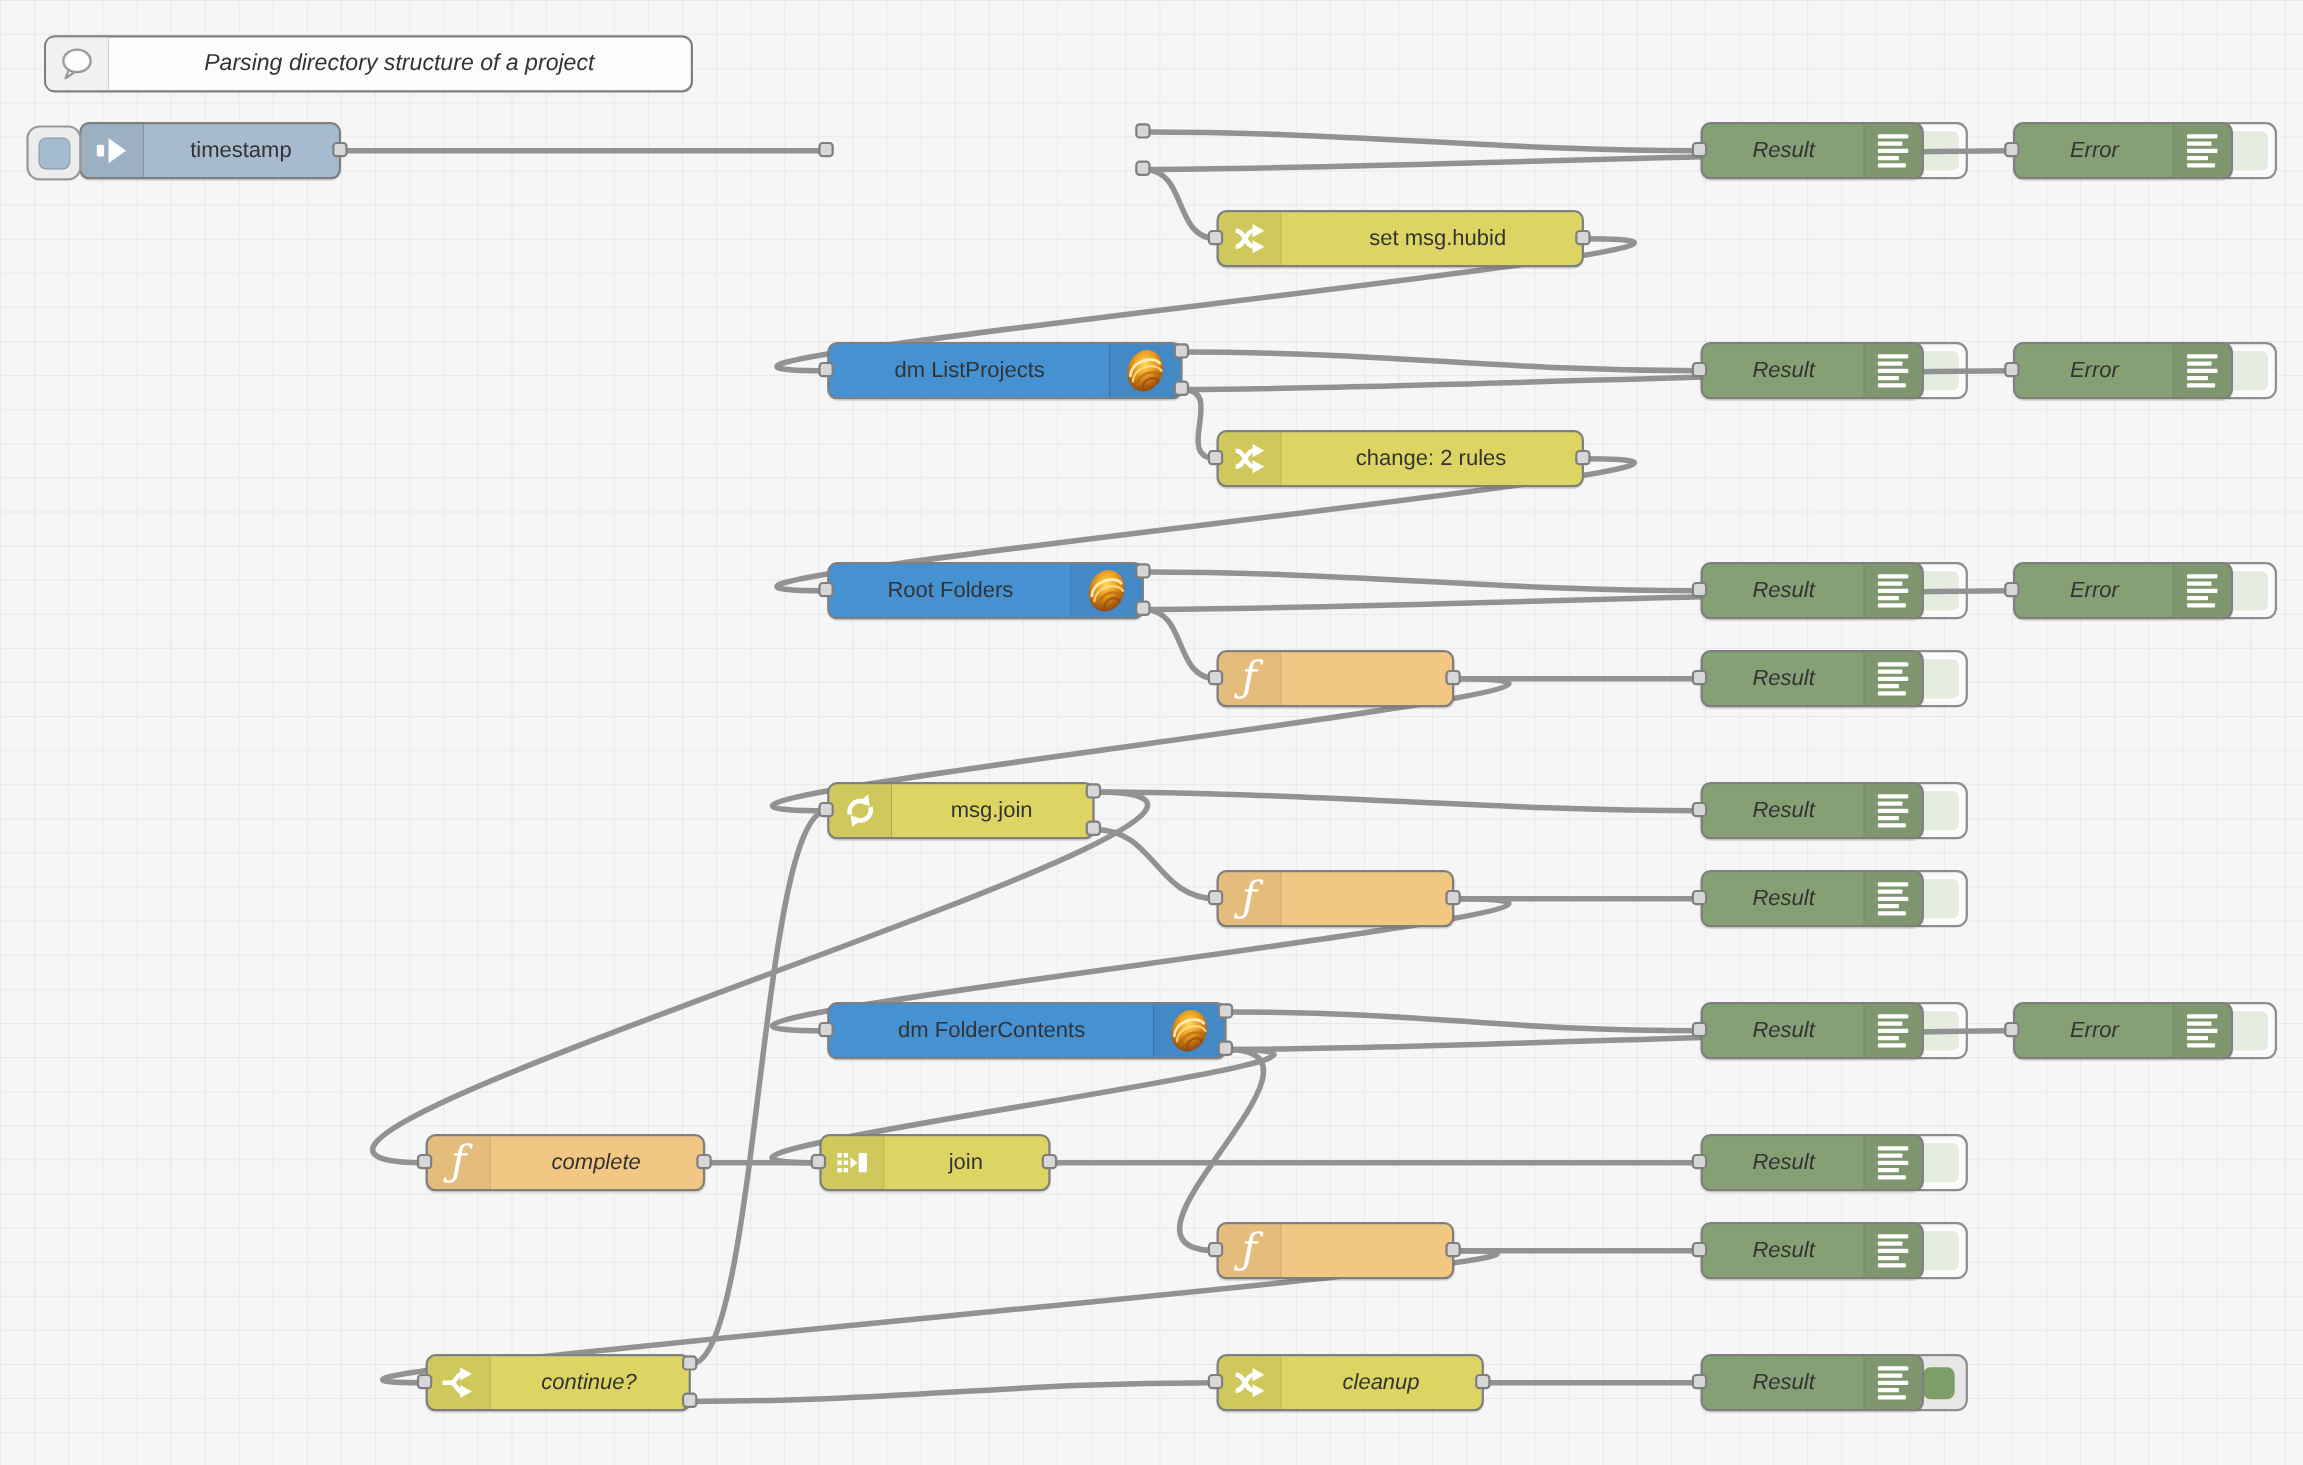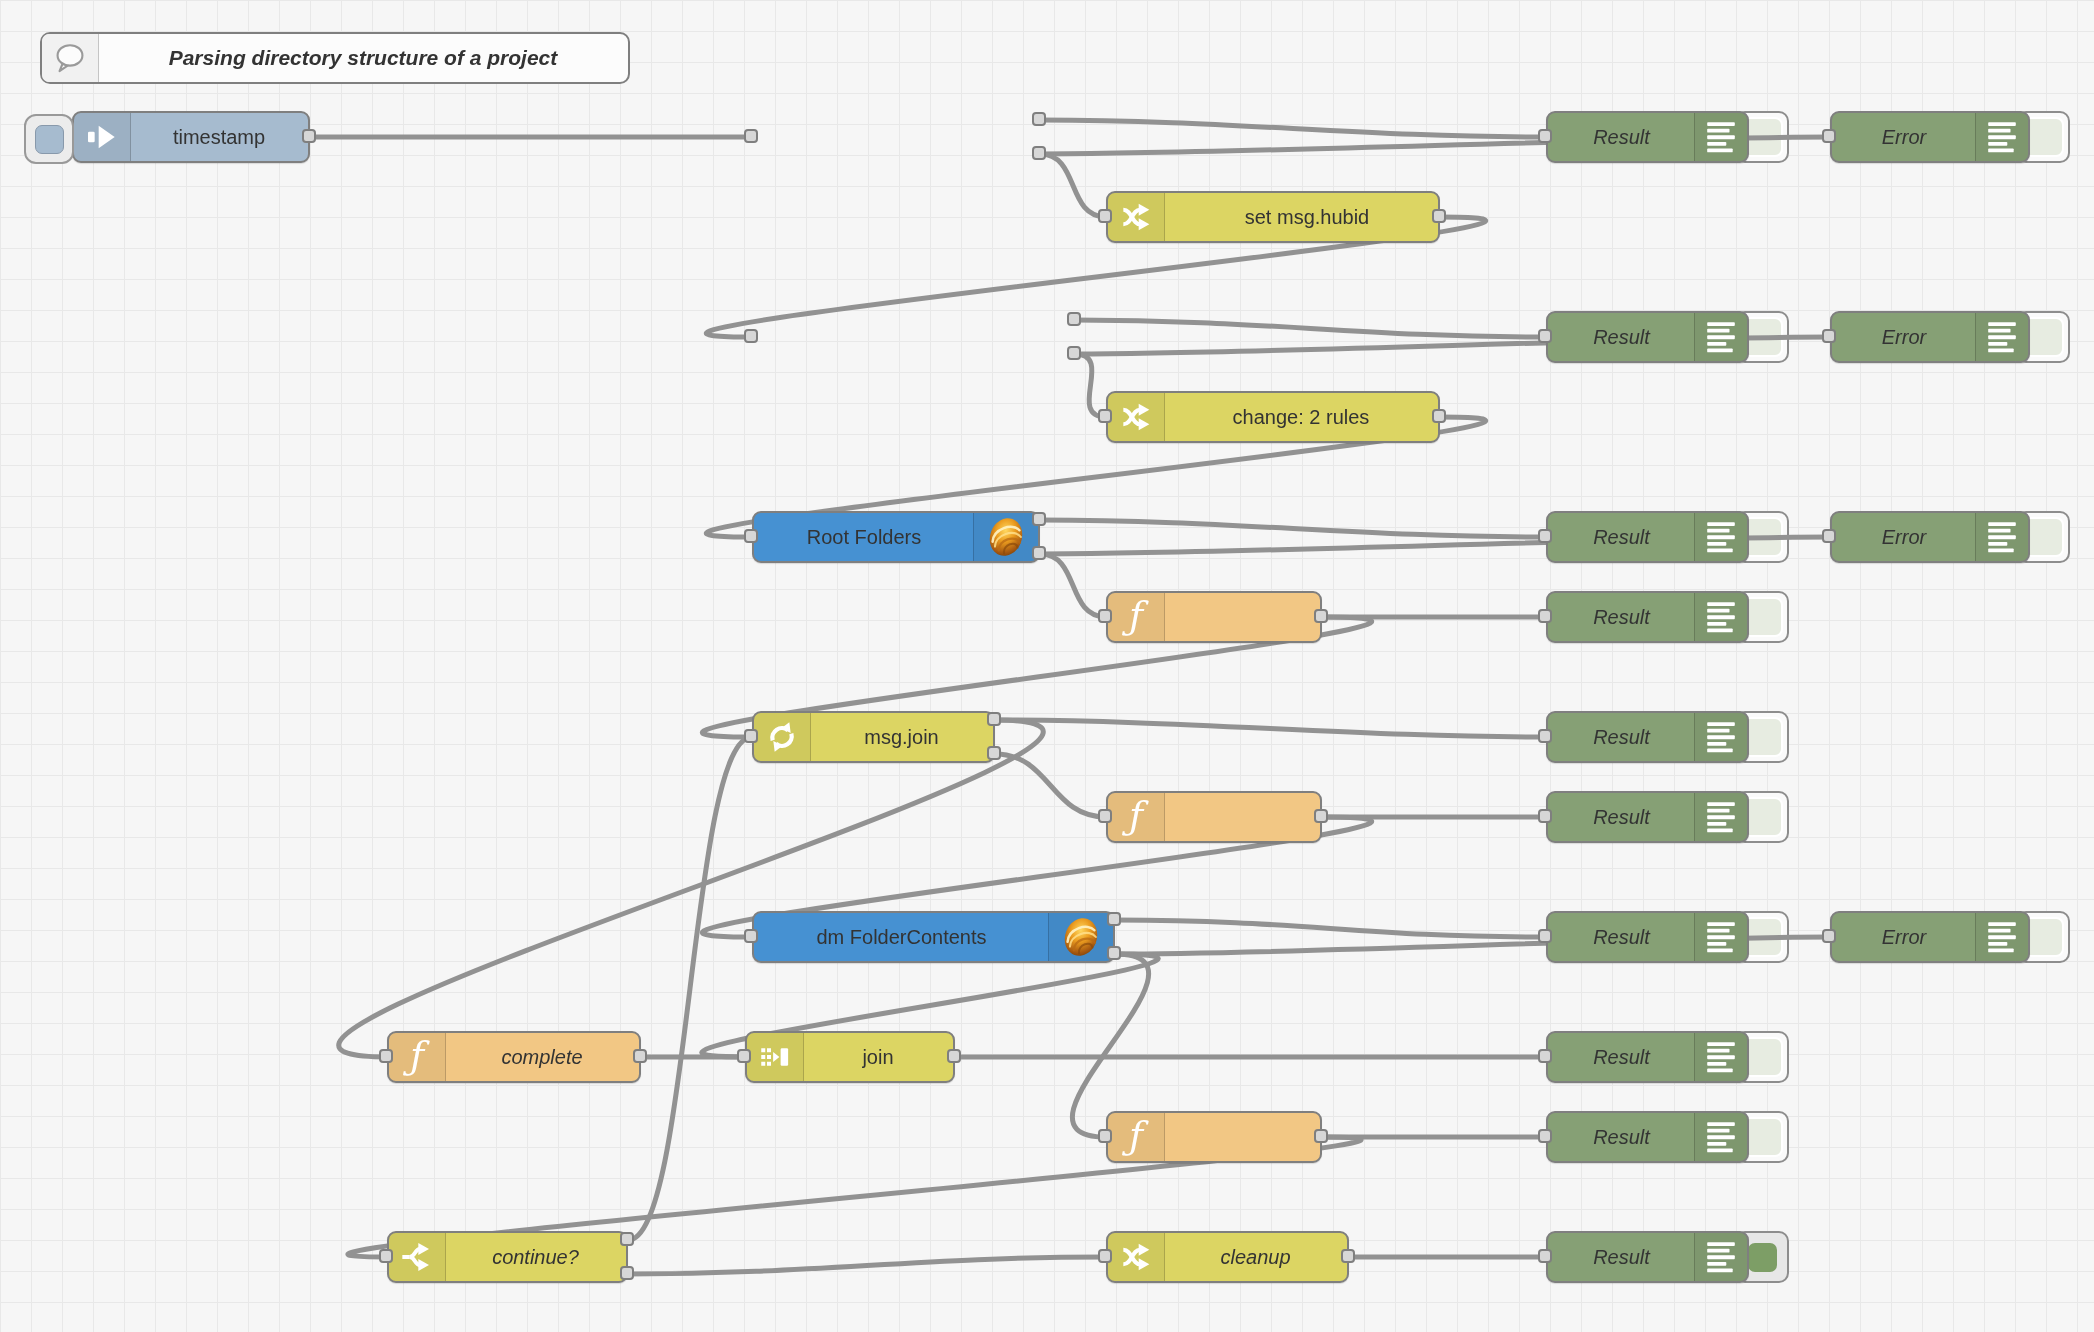--- a/index.html
+++ b/index.html
@@ -134,21 +134,21 @@
       <path d="M1115 954 C1235 954 986 1137 1106 1137" fill="none" stroke="#929292" stroke-width="5" stroke-linecap="round"></path>
       <path d="M641 1057 C693 1057 693 1057 745 1057" fill="none" stroke="#929292" stroke-width="5" stroke-linecap="round"></path>
       <path d="M955 1057 C1145 1057 1356 1057 1546 1057" fill="none" stroke="#929292" stroke-width="5" stroke-linecap="round"></path>
       <path d="M1322 1137 C1434 1137 1434 1137 1546 1137" fill="none" stroke="#929292" stroke-width="5" stroke-linecap="round"></path>
       <path d="M1322 1137 C1622 1137 87 1257 387 1257" fill="none" stroke="#929292" stroke-width="5" stroke-linecap="round"></path>
       <path d="M628 1240 C690 1240 690 737 752 737" fill="none" stroke="#929292" stroke-width="5" stroke-linecap="round"></path>
       <path d="M628 1274 C818 1274 916 1257 1106 1257" fill="none" stroke="#929292" stroke-width="5" stroke-linecap="round"></path>
       <path d="M1349 1257 C1447.5 1257 1447.5 1257 1546 1257" fill="none" stroke="#929292" stroke-width="5" stroke-linecap="round"></path>
     </svg>
   <div id="node-layer">
-      <div class="comment-node" style="left: 40px; top: 32px; width: 590px; font-weight: bold;">
+      <div class="comment-node" style="left: 40px; top: 32px; width: 590px;">
         <div class="icon-area left" style="width: 56px; background: rgb(241, 241, 241);">
           <svg viewBox="0 0 26 26" width="34" height="34">
             <g fill="#fcfcfc" stroke="#9a9a9a" stroke-width="1.6" stroke-linejoin="round">
               <path d="M7.5 17 L5 23 L12 18.3"></path>
               <ellipse cx="13" cy="11" rx="9.5" ry="7.8"></ellipse>
             </g>
           </svg>
         </div>
         <span class="node-label italic" style="margin-left: 56px;">Parsing directory structure of a project</span>
       </div>
@@ -197,20 +197,42 @@
               <path d="M2.5 17.5 C9 17.5 9 6.5 15 6.5"></path>
               <path d="M2.5 6.5 C9 6.5 9 17.5 15 17.5"></path>
             </g>
             <g fill="#fff">
               <path d="M14 2 L22 6.5 L14 11 Z"></path>
               <path d="M14 13 L22 17.5 L14 22 Z"></path>
             </g>
           </svg>
         </div>
         <span class="node-label" style="margin-left: 68px;">set msg.hubid</span>
+      </div>
+      <div class="node" style="left: 752px; top: 311px; width: 323px; background: rgb(70, 145, 210);">
+        <div class="icon-area right" style="width: 64px;">
+          <svg viewBox="0 0 48 48" width="46" height="46">
+            <defs>
+              <radialGradient id="swg" cx="42%" cy="34%" r="75%">
+                <stop offset="0%" stop-color="#ffd861"></stop>
+                <stop offset="40%" stop-color="#eb9c1f"></stop>
+                <stop offset="78%" stop-color="#a85a10"></stop>
+                <stop offset="100%" stop-color="#753c08"></stop>
+              </radialGradient>
+            </defs>
+            <ellipse cx="24" cy="24" rx="16.5" ry="20" fill="url(#swg)" transform="rotate(20 24 24)"></ellipse>
+            <g fill="none" stroke-linecap="round">
+              <path d="M10 29 C11 15 31 9 38 17" stroke="#fff3c4" stroke-width="2.6" opacity="0.9"></path>
+              <path d="M12.5 34 C13 21 33 15 39.5 24" stroke="#ffdf8a" stroke-width="2.2" opacity="0.85"></path>
+              <path d="M16.5 38 C16 27 34 21 38.5 30" stroke="#b86a14" stroke-width="2.4" opacity="0.75"></path>
+              <path d="M22 41 C20.5 32 35 27 36 35" stroke="#8a4a0c" stroke-width="2.2" opacity="0.7"></path>
+            </g>
+          </svg>
+        </div>
+        <span class="node-label" style="margin-right: 64px;">dm ListProjects</span>
       </div>
       <div class="node" style="left: 1546px; top: 311px; width: 203px; background: rgb(134, 160, 117);">
         <div class="icon-area right" style="width: 52px;">
           <svg viewBox="0 0 28 32" width="30" height="34" fill="#fff">
             <rect x="1" y="2" width="26" height="3.6" rx="0.8"></rect>
             <rect x="1" y="8.2" width="21" height="3.6" rx="0.8"></rect>
             <rect x="1" y="14.4" width="26" height="3.6" rx="0.8"></rect>
             <rect x="1" y="20.6" width="18" height="3.6" rx="0.8"></rect>
             <rect x="1" y="26.8" width="24" height="3.6" rx="0.8"></rect>
           </svg>

